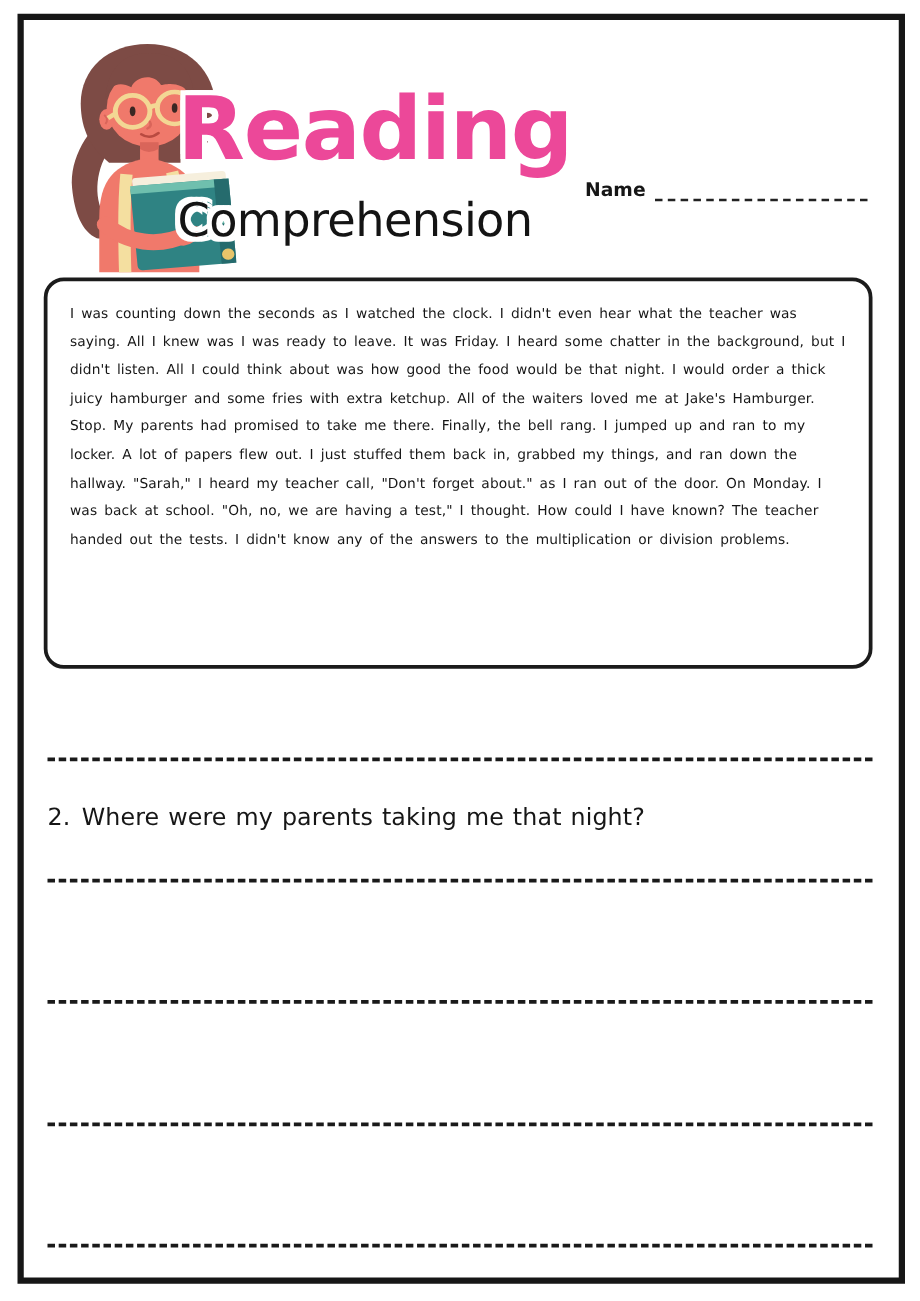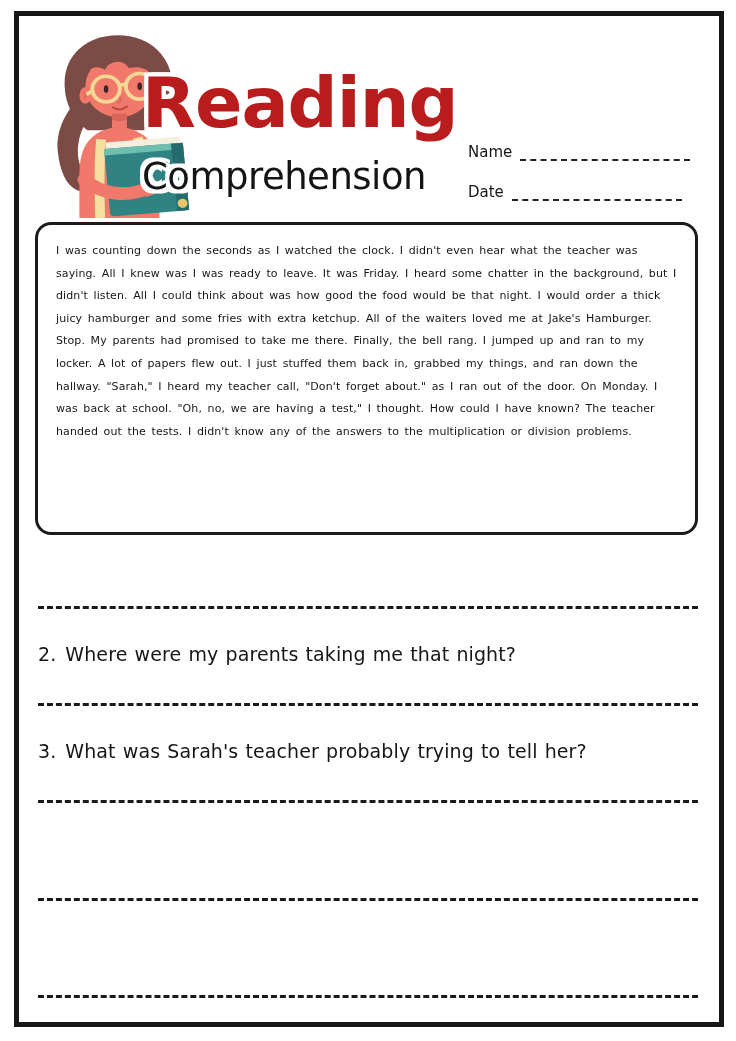--- a/index.html
+++ b/index.html
@@ -23,30 +23,30 @@
   .illustration{
     position:absolute;left:30px;top:26px;
     width:168px;height:192px;
     z-index:1;
   }
   .title-block{
     position:absolute;left:142px;top:68px;z-index:2;
     line-height:1;
   }
   .title-line1{
-    font-size:70px;font-weight:800;letter-spacing:-1px;color:#b91c1c;
+    font-size:70px;font-weight:800;letter-spacing:-1px;color:#ec4899;
     text-shadow:-4px -4px 0 #fff,4px -4px 0 #fff,-4px 4px 0 #fff,4px 4px 0 #fff,0 -4px 0 #fff,0 4px 0 #fff,-4px 0 0 #fff,4px 0 0 #fff;
   }
   .title-line2{
     font-size:37px;font-weight:400;letter-spacing:-0.5px;color:#141414;margin-top:20px;
     text-shadow:-4px -4px 0 #fff,4px -4px 0 #fff,-4px 4px 0 #fff,4px 4px 0 #fff,0 -4px 0 #fff,0 4px 0 #fff,-4px 0 0 #fff,4px 0 0 #fff;
   }
   .meta-fields{position:absolute;left:468px;top:143px;z-index:2;}
   .meta-row{display:flex;align-items:flex-end;margin-bottom:22px;}
-  .meta-label{font-size:15px;font-weight:400;color:#161616;margin-right:8px;}
+  .meta-label{font-size:15px;font-weight:700;color:#161616;margin-right:8px;}
   .meta-line{display:inline-block;width:170px;height:14px;border-bottom:2px dashed #222;}
   
   .passage-box{
     position:absolute;left:35px;top:222px;
     width:663px;height:313px;
     box-sizing:border-box;
     border:3px solid #1b1b1b;border-radius:16px;
     padding:15px 18px 0 18px;
     overflow:hidden;
   }
@@ -129,39 +129,32 @@
   <div class="title-block">
     <div class="title-line1">Reading</div>
     <div class="title-line2">Comprehension</div>
   </div>
 
   <div class="meta-fields">
     <div class="meta-row">
       <span class="meta-label">Name</span>
       <span class="meta-line"></span>
     </div>
-    <div class="meta-row">
-      <span class="meta-label">Date</span>
-      <span class="meta-line"></span>
-    </div>
   </div>
 
   <div class="passage-box">
     <div class="passage-text">I was counting down the seconds as I watched the clock. I didn't even hear what the teacher was saying. All I knew was I was ready to leave. It was Friday. I heard some chatter in the background, but I didn't listen. All I could think about was how good the food would be that night. I would order a thick juicy hamburger and some fries with extra ketchup. All of the waiters loved me at Jake's Hamburger. Stop. My parents had promised to take me there. Finally, the bell rang. I jumped up and ran to my locker. A lot of papers flew out. I just stuffed them back in, grabbed my things, and ran down the hallway. "Sarah," I heard my teacher call, "Don't forget about." as I ran out of the door. On Monday. I was back at school. "Oh, no, we are having a test," I thought. How could I have known? The teacher handed out the tests. I didn't know any of the answers to the multiplication or division problems.</div>
   </div>
 
   <div class="answer-line l1"></div>
 
   <div class="question q2">
     <span class="q-num">2.</span><span>Where were my parents taking me that night?</span>
   </div>
   <div class="answer-line l2"></div>
 
-  <div class="question q3">
-    <span class="q-num">3.</span><span>What was Sarah's teacher probably trying to tell her?</span>
-  </div>
   <div class="answer-line l3"></div>
 
   <div class="answer-line l4"></div>
 
   <div class="answer-line l5"></div>
 
 </div>
 
 </body></html>

